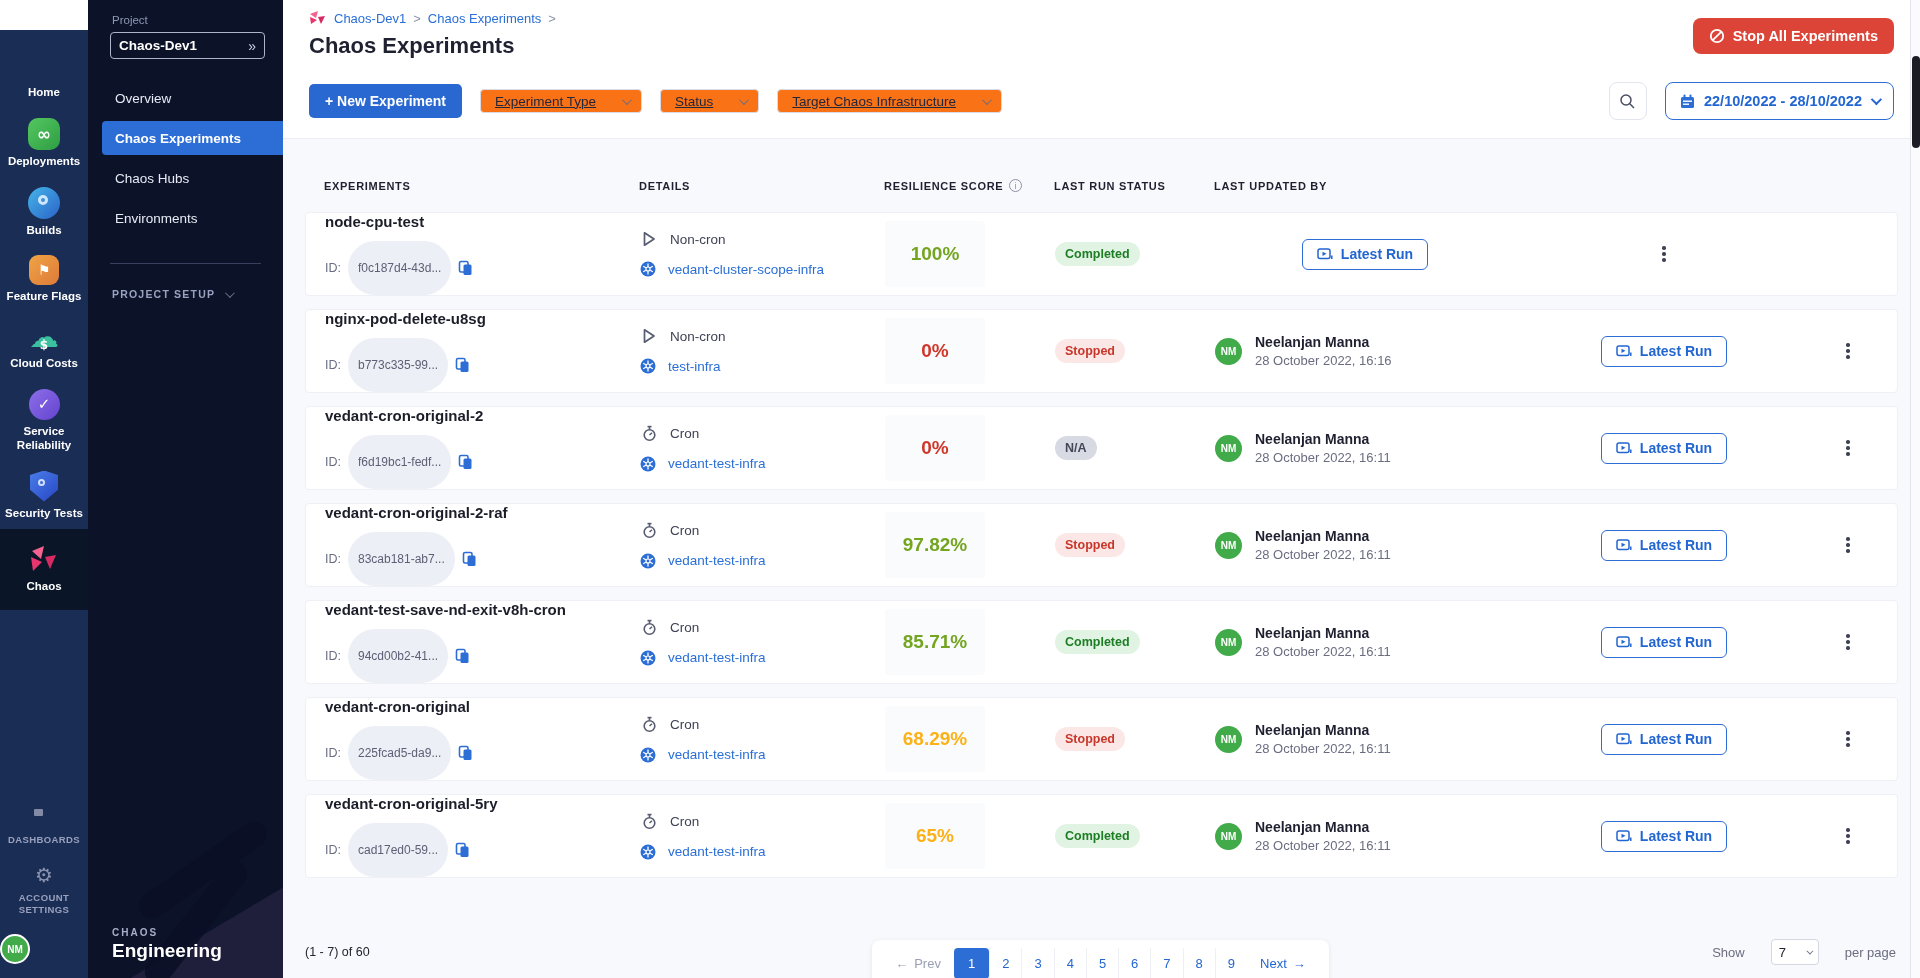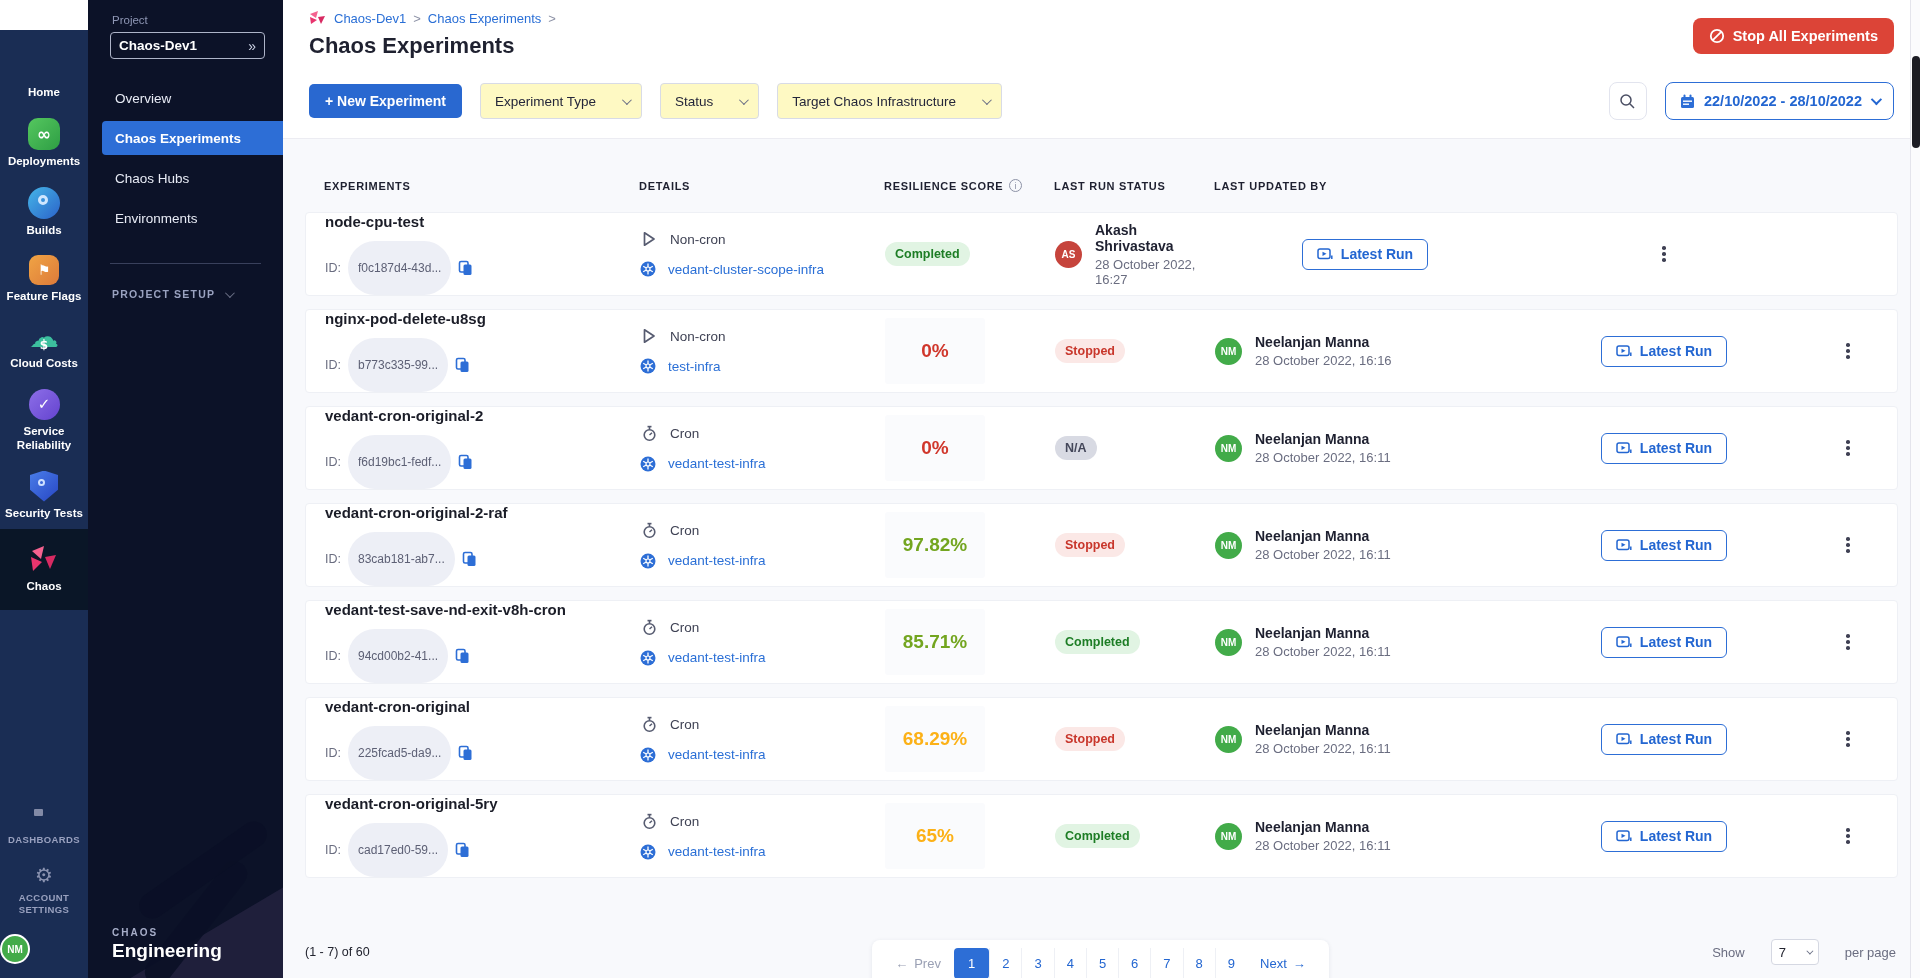--- a/index.html
+++ b/index.html
@@ -57,21 +57,21 @@
   
   .main { flex:1; display:flex; flex-direction:column; position:relative; background:#fff; min-width:0; }
   .page-header { padding:10px 26px 0; height:64px; flex-shrink:0; display:flex; justify-content:space-between; }
   .crumbs { display:flex; align-items:center; gap:7px; font-size:13px; }
   .crumb-link { color:#2a6fd6; cursor:pointer; }
   .crumb-sep { color:#8d92a6; }
   .page-title { font-size:22px; font-weight:bold; color:#1f2130; margin-top:7px; }
   .stop-btn { margin-top:8px; height:36px; background:#dc4437; color:#fff; border:none; border-radius:8px; font-size:14.5px; font-weight:bold; display:flex; align-items:center; gap:8px; padding:0 16px; cursor:pointer; font-family:inherit; }
   .toolbar { height:74px; padding:0 26px; display:flex; align-items:center; gap:18px; flex-shrink:0; }
   .new-exp-btn { height:34px; background:#2968d0; color:#fff; border:none; border-radius:5px; font-size:14px; font-weight:bold; padding:0 16px; cursor:pointer; font-family:inherit; }
-  .filter-dd { height:36px; background:#fef9c3; border:1px solid #d8dbe6; border-radius:4px; display:flex; align-items:center; gap:26px; padding:0 12px 0 14px; font-size:13.5px; color:#24263a; cursor:pointer; }
+  .filter-dd { height:24px; background:#f97316; border:1px solid #d8dbe6; border-radius:4px; display:flex; align-items:center; gap:26px; padding:0 12px 0 14px; font-size:13.5px; color:#24263a; cursor:pointer;text-decoration:underline; }
   .chev { width:7px; height:7px; border-right:1.6px solid #6a6f85; border-bottom:1.6px solid #6a6f85; transform:rotate(45deg) translateY(-2px); }
   .toolbar .grow { flex:1; }
   .search-btn { width:38px; height:38px; border:1px solid #e2e4ee; background:#fff; border-radius:8px; display:flex; align-items:center; justify-content:center; cursor:pointer; }
   .date-btn { height:38px; border:1.6px solid #2d6ed6; background:#fff; color:#2366d1; border-radius:8px; display:flex; align-items:center; gap:9px; padding:0 14px; font-size:14.5px; font-weight:bold; cursor:pointer; font-family:inherit; }
   .date-btn .chev { border-color:#2366d1; border-width:2.2px; width:8px; height:8px; }
 
   
   .content { flex:1; background:#f8f9fc; border-top:1px solid #ececf2; padding:0 22px; position:relative; min-height:0; }
   .tgrid { display:grid; grid-template-columns:320px 245px 170px 160px 300px 1fr 70px; align-items:center; }
   .table-head { padding:40px 14px 20px; }
@@ -325,29 +325,25 @@
             <circle cx="8" cy="8" r="7.5" fill="#2d6ed6"></circle>
             <line x1="8" y1="2.5" x2="8" y2="13.5" stroke="#fff" stroke-width="1.3"></line>
             <line x1="3.2" y1="5.2" x2="12.8" y2="10.8" stroke="#fff" stroke-width="1.3"></line>
             <line x1="3.2" y1="10.8" x2="12.8" y2="5.2" stroke="#fff" stroke-width="1.3"></line>
             <circle cx="8" cy="8" r="2" fill="#2d6ed6" stroke="#fff" stroke-width="1.1"></circle>
           </svg>
         </span>
         <a class="infra-link">vedant-cluster-scope-infra</a>
       </div>
     </div>
+    <div class="cell-score">
+      <div class="score-box" style="color: rgb(115, 165, 32);">100%</div>
+    </div>
     <div class="cell-status">
       <span class="badge completed">Completed</span>
-    </div>
-    <div class="cell-user">
-      <div class="avatar" style="background: rgb(198, 68, 60);">AS</div>
-      <div class="user-meta">
-        <div class="user-name">Akash Shrivastava</div>
-        <div class="user-date">28 October 2022, 16:27</div>
-      </div>
     </div>
     <div class="cell-run">
       <button class="latest-run-btn">
         <svg width="16" height="15" viewBox="0 0 16 15">
           <rect x="1" y="2" width="12" height="9.5" rx="2" fill="none" stroke="#2366d1" stroke-width="1.5"></rect>
           <polygon points="5.5,4.7 9.5,6.8 5.5,8.9" fill="#2366d1"></polygon>
           <line x1="14.8" y1="8.5" x2="14.8" y2="12" stroke="#2366d1" stroke-width="1.5"></line>
         </svg>
         <span>Latest Run</span>
       </button>

